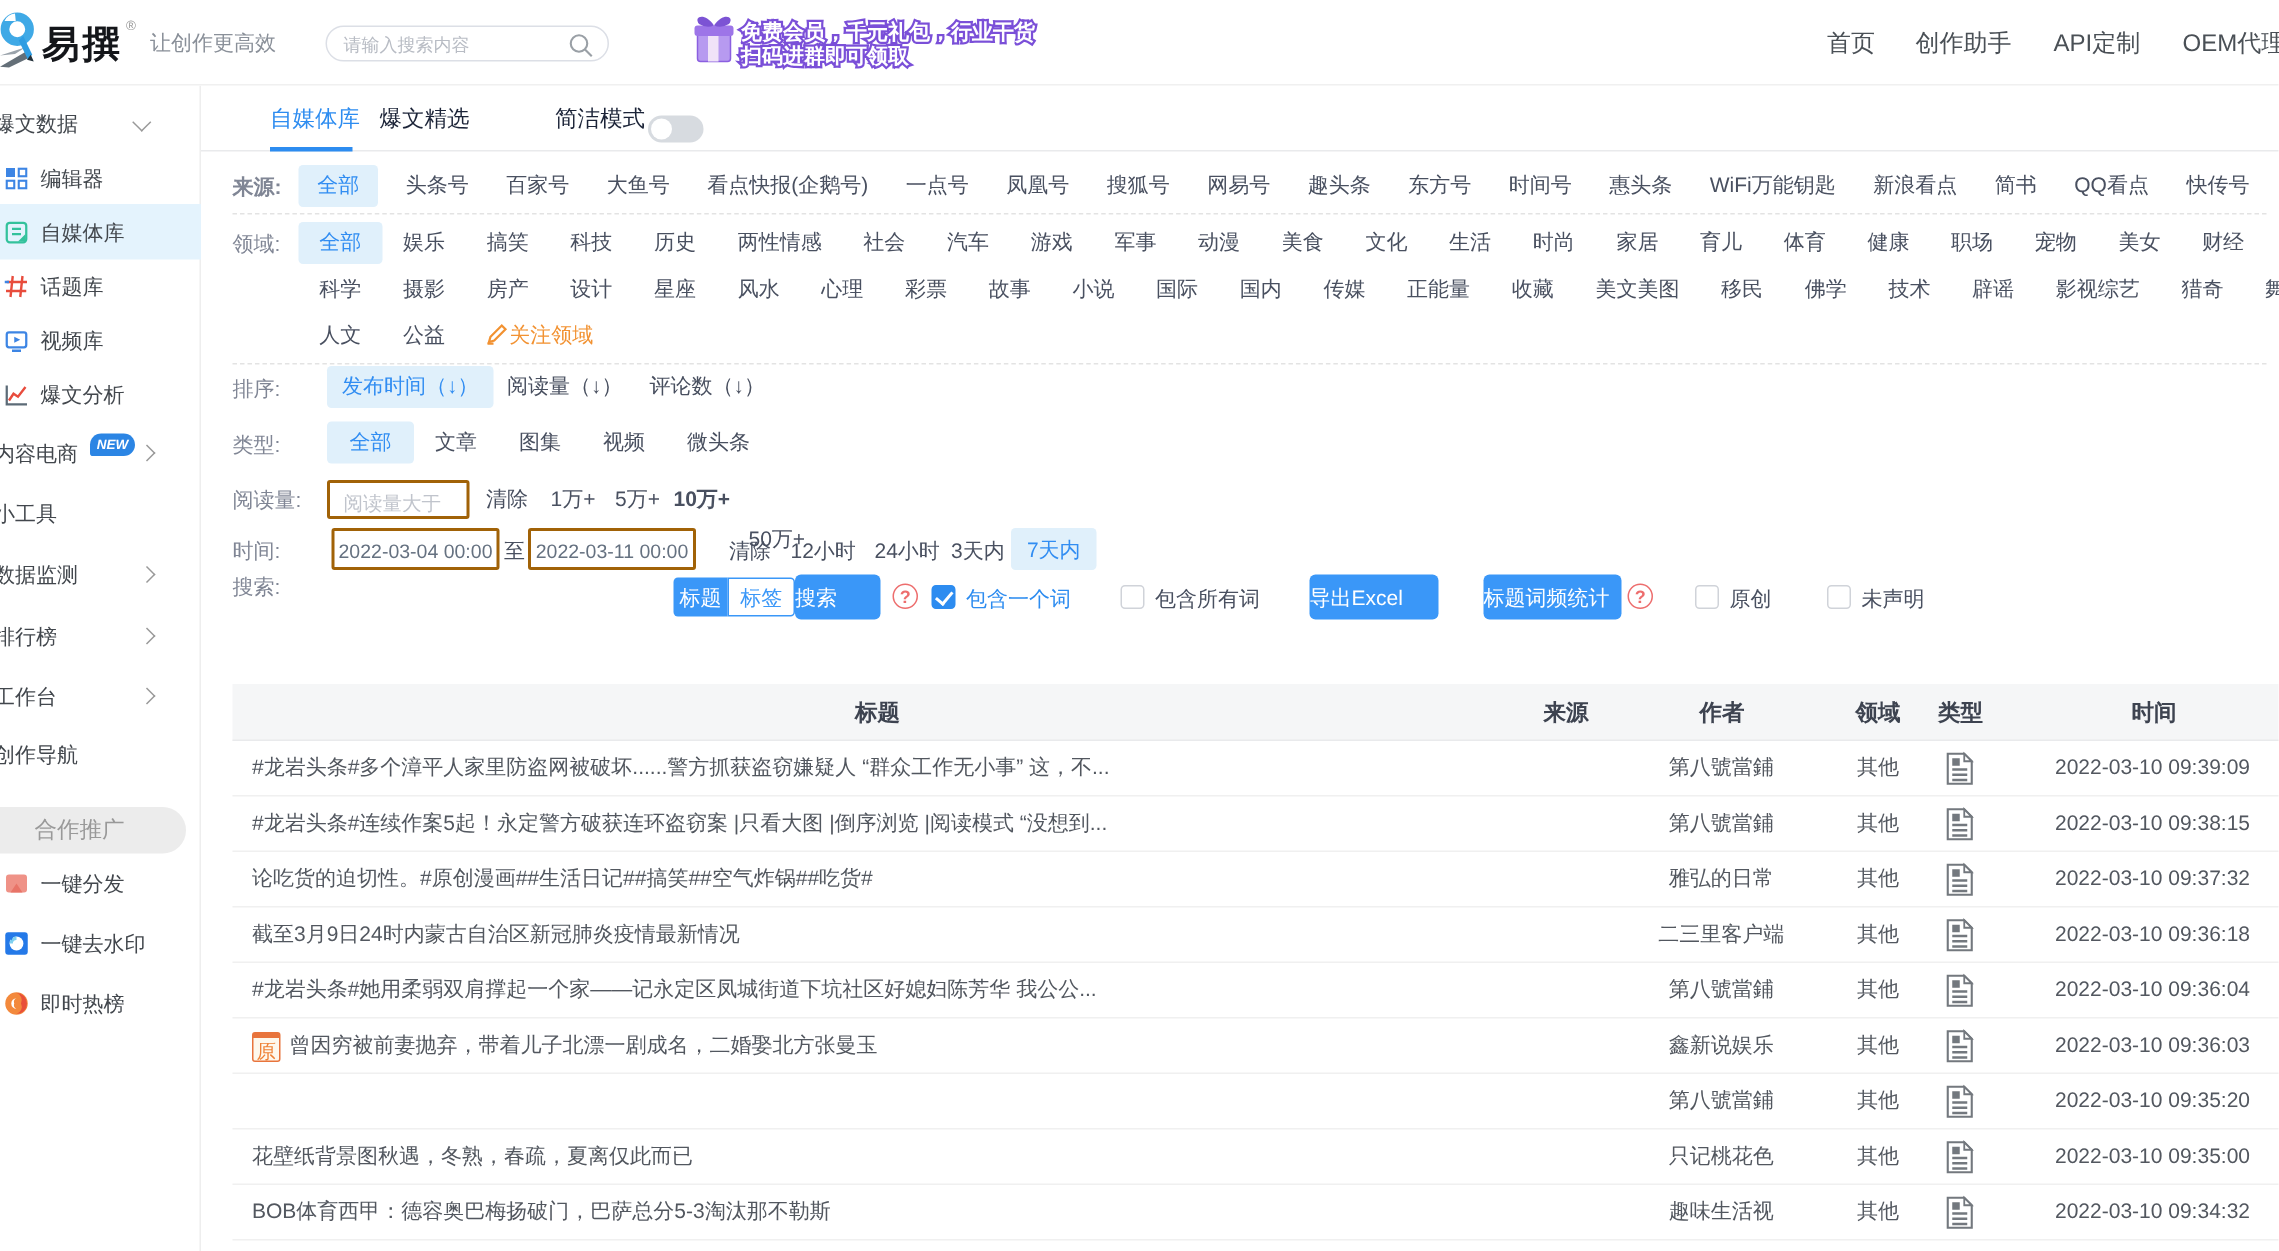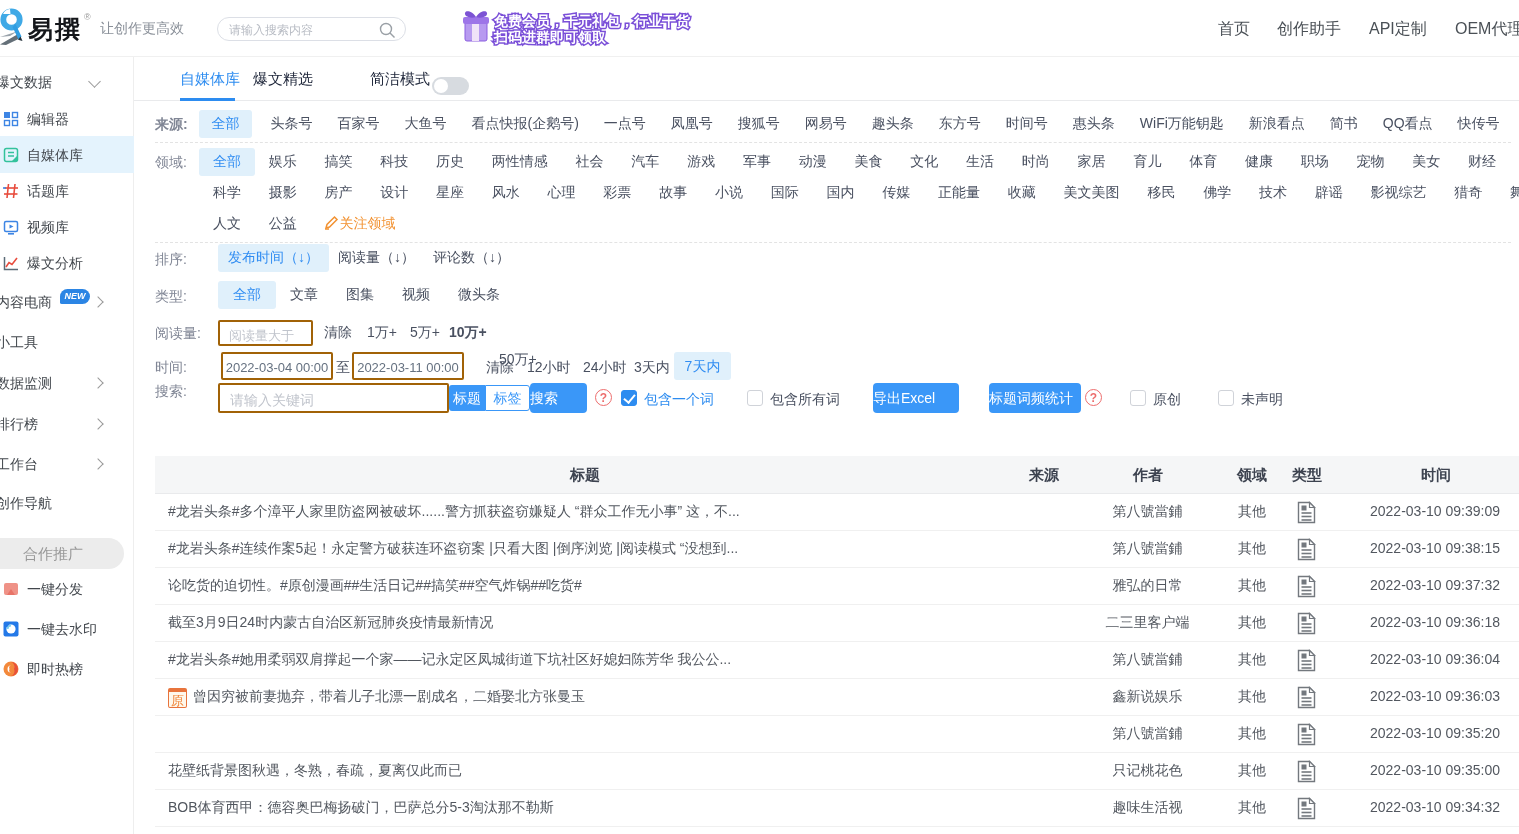--- a/index.html
+++ b/index.html
@@ -294,21 +294,20 @@
   <div class="flabel" style="top:302px;">时间:</div>
   <div class="inp" style="left:87px; top:295px; width:112px; height:28px; line-height:28px; text-align:center; font-size:13px;">2022-03-04 00:00</div>
   <span class="abs opt" style="left:202px; top:302px;">至</span>
   <div class="inp" style="left:218px; top:295px; width:112px; height:28px; line-height:28px; text-align:center; font-size:13px;">2022-03-11 00:00</div>
   <span class="abs opt" style="left:352px; top:302px;">清除</span>
   <span class="abs opt" style="left:393px; top:302px;">12小时</span>
   <span class="abs opt" style="left:449px; top:302px;">24小时</span>
   <span class="abs opt" style="left:500px; top:302px;">3天内</span>
   <span class="abs chip" style="left:540px; top:295px; width:57px; height:28px; line-height:28px; text-align:center;">7天内</span>
   <div class="flabel" style="top:326px;">搜索:</div>
-  <div class="inp" style="left:84px; top:326px; width:231px; height:30px; line-height:30px;"><span class="ph" style="margin-left:10px;">请输入关键词</span></div>
   <div class="abs" style="left:315px; top:328px; width:36px; height:26px; background:#3a97f8; color:#fff; text-align:center; line-height:26px; border-radius:3px 0 0 3px;">标题</div>
   <div class="abs" style="left:351px; top:328px; width:45px; height:26px; border:1px solid #3a97f8; color:#3a97f8; text-align:center; line-height:24px; background:#fff; border-radius:0 3px 3px 0;">标签</div>
   <div class="btn" style="left:396px; top:326px; width:57px; height:30px; line-height:30px;">搜索</div>
   <div class="qmark" style="left:461px; top:332px;">?</div>
   <div class="cbx on" style="left:487px; top:333px;"></div>
   <div class="cblbl" style="left:510px; top:334px; color:#2d8cf0;">包含一个词</div>
   <div class="cbx" style="left:613px; top:333px;"></div>
   <div class="cblbl" style="left:636px; top:334px;">包含所有词</div>
   <div class="btn" style="left:739px; top:326px; width:86px; height:30px; line-height:30px;">导出Excel</div>
   <div class="btn" style="left:855px; top:326px; width:92px; height:30px; line-height:30px;">标题词频统计</div>

